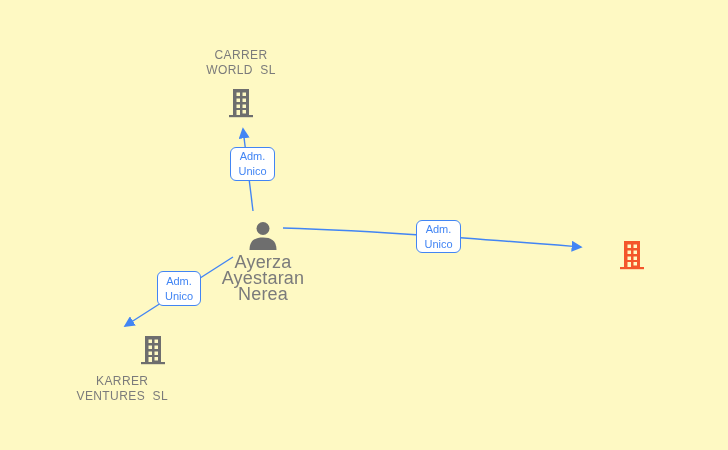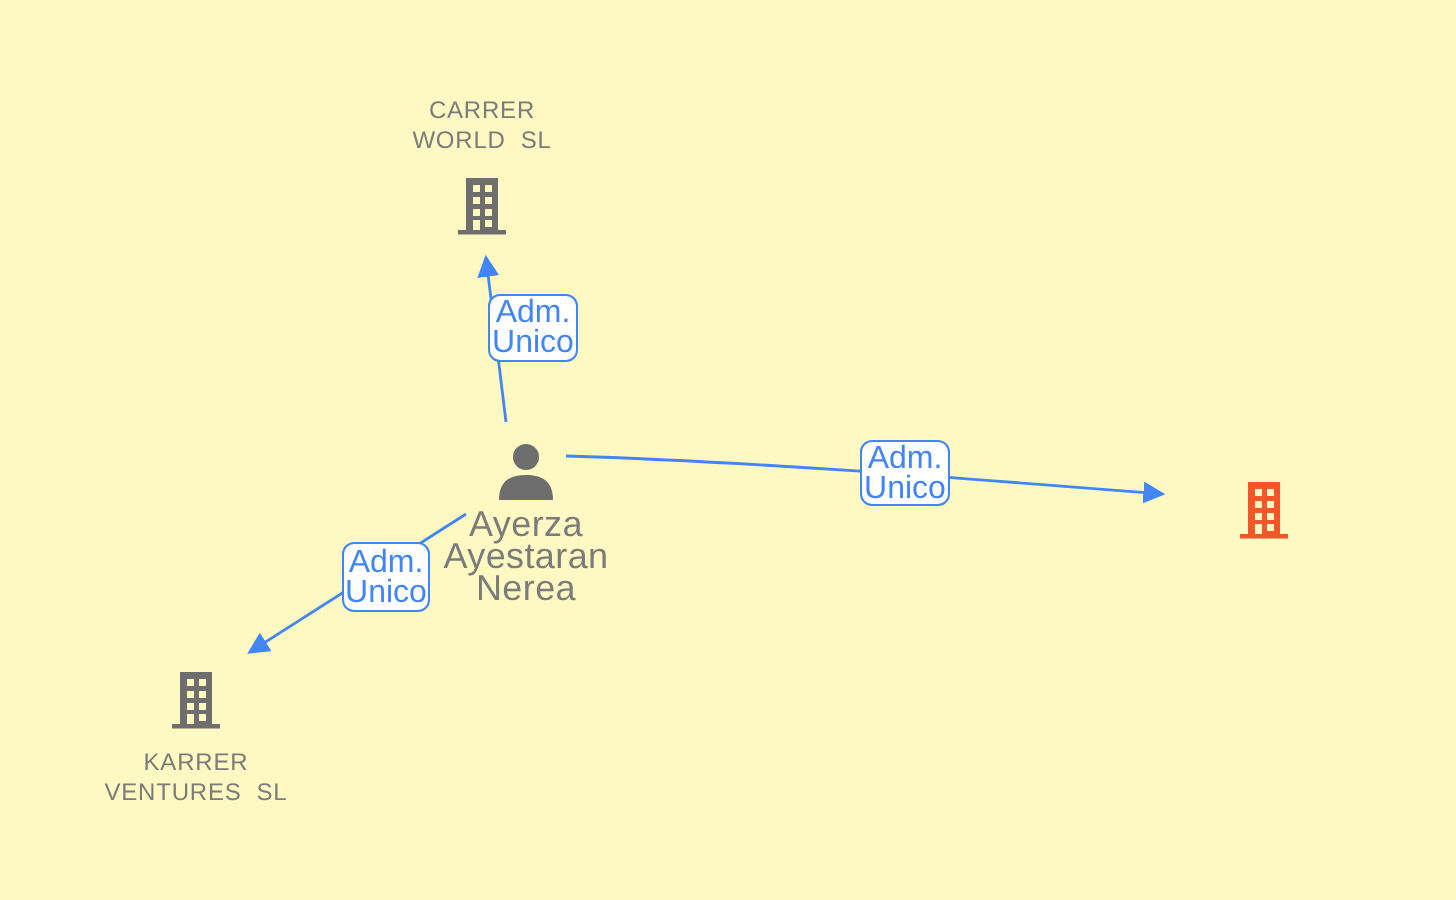--- a/index.html
+++ b/index.html
@@ -19,30 +19,30 @@
   .person-name{
     color:var(--label-gray,#7b7b7b);font-size:18px;line-height:16px;
     letter-spacing:.2px;text-align:center;white-space:pre-wrap;margin-top:2px;
   }
   .icon{display:block;}
   .icon-gray{fill:var(--node-gray,#6e6e6e);}
   .icon-orange{fill:var(--node-orange,#f4562a);}
   .edge-label{
     position:absolute;background:#ffffff;border:1.5px solid var(--accent,#4285f4);
     border-radius:6px;display:flex;align-items:center;justify-content:center;
-    color:var(--accent,#4285f4);font-size:16px;line-height:15px;text-align:center;
-    white-space:pre-wrap;box-sizing:border-box;margin-left:14px;
+    color:var(--accent,#4285f4);font-size:11px;line-height:15px;text-align:center;
+    white-space:pre-wrap;box-sizing:border-box;
   }
   #edge-label-carrer{left:230px;top:147px;width:45px;height:34px;}
   #edge-label-karrer{left:157px;top:271px;width:44px;height:35px;}
   #edge-label-asne{left:416px;top:220px;width:45px;height:33px;}
   #group-carrer{left:171px;top:48px;width:140px;}
   #group-carrer .icon{margin-top:10px;}
   #group-person{left:193px;top:220px;width:140px;}
-  #group-karrer{left:28px;top:335px;width:140px;}
+  #group-karrer{left:28px;top:335px;width:140px;align-items:flex-end;}
   #group-karrer .node-label{margin-top:9px;}
   #group-asne{left:557px;top:240px;width:150px;}
   #group-asne .node-label{margin-top:9px;}
   .watermark{
     position:absolute;right:4px;bottom:4px;
     font-family:"DejaVu Serif", serif;font-style:italic;font-size:17px;
     color:var(--brand-teal,#1a666e);
   }
   .watermark .copy{font-style:normal;font-size:15px;margin-right:3px;}
   .watermark .brand-e{color:var(--brand-orange,#e8632c);font-size:19px;}

